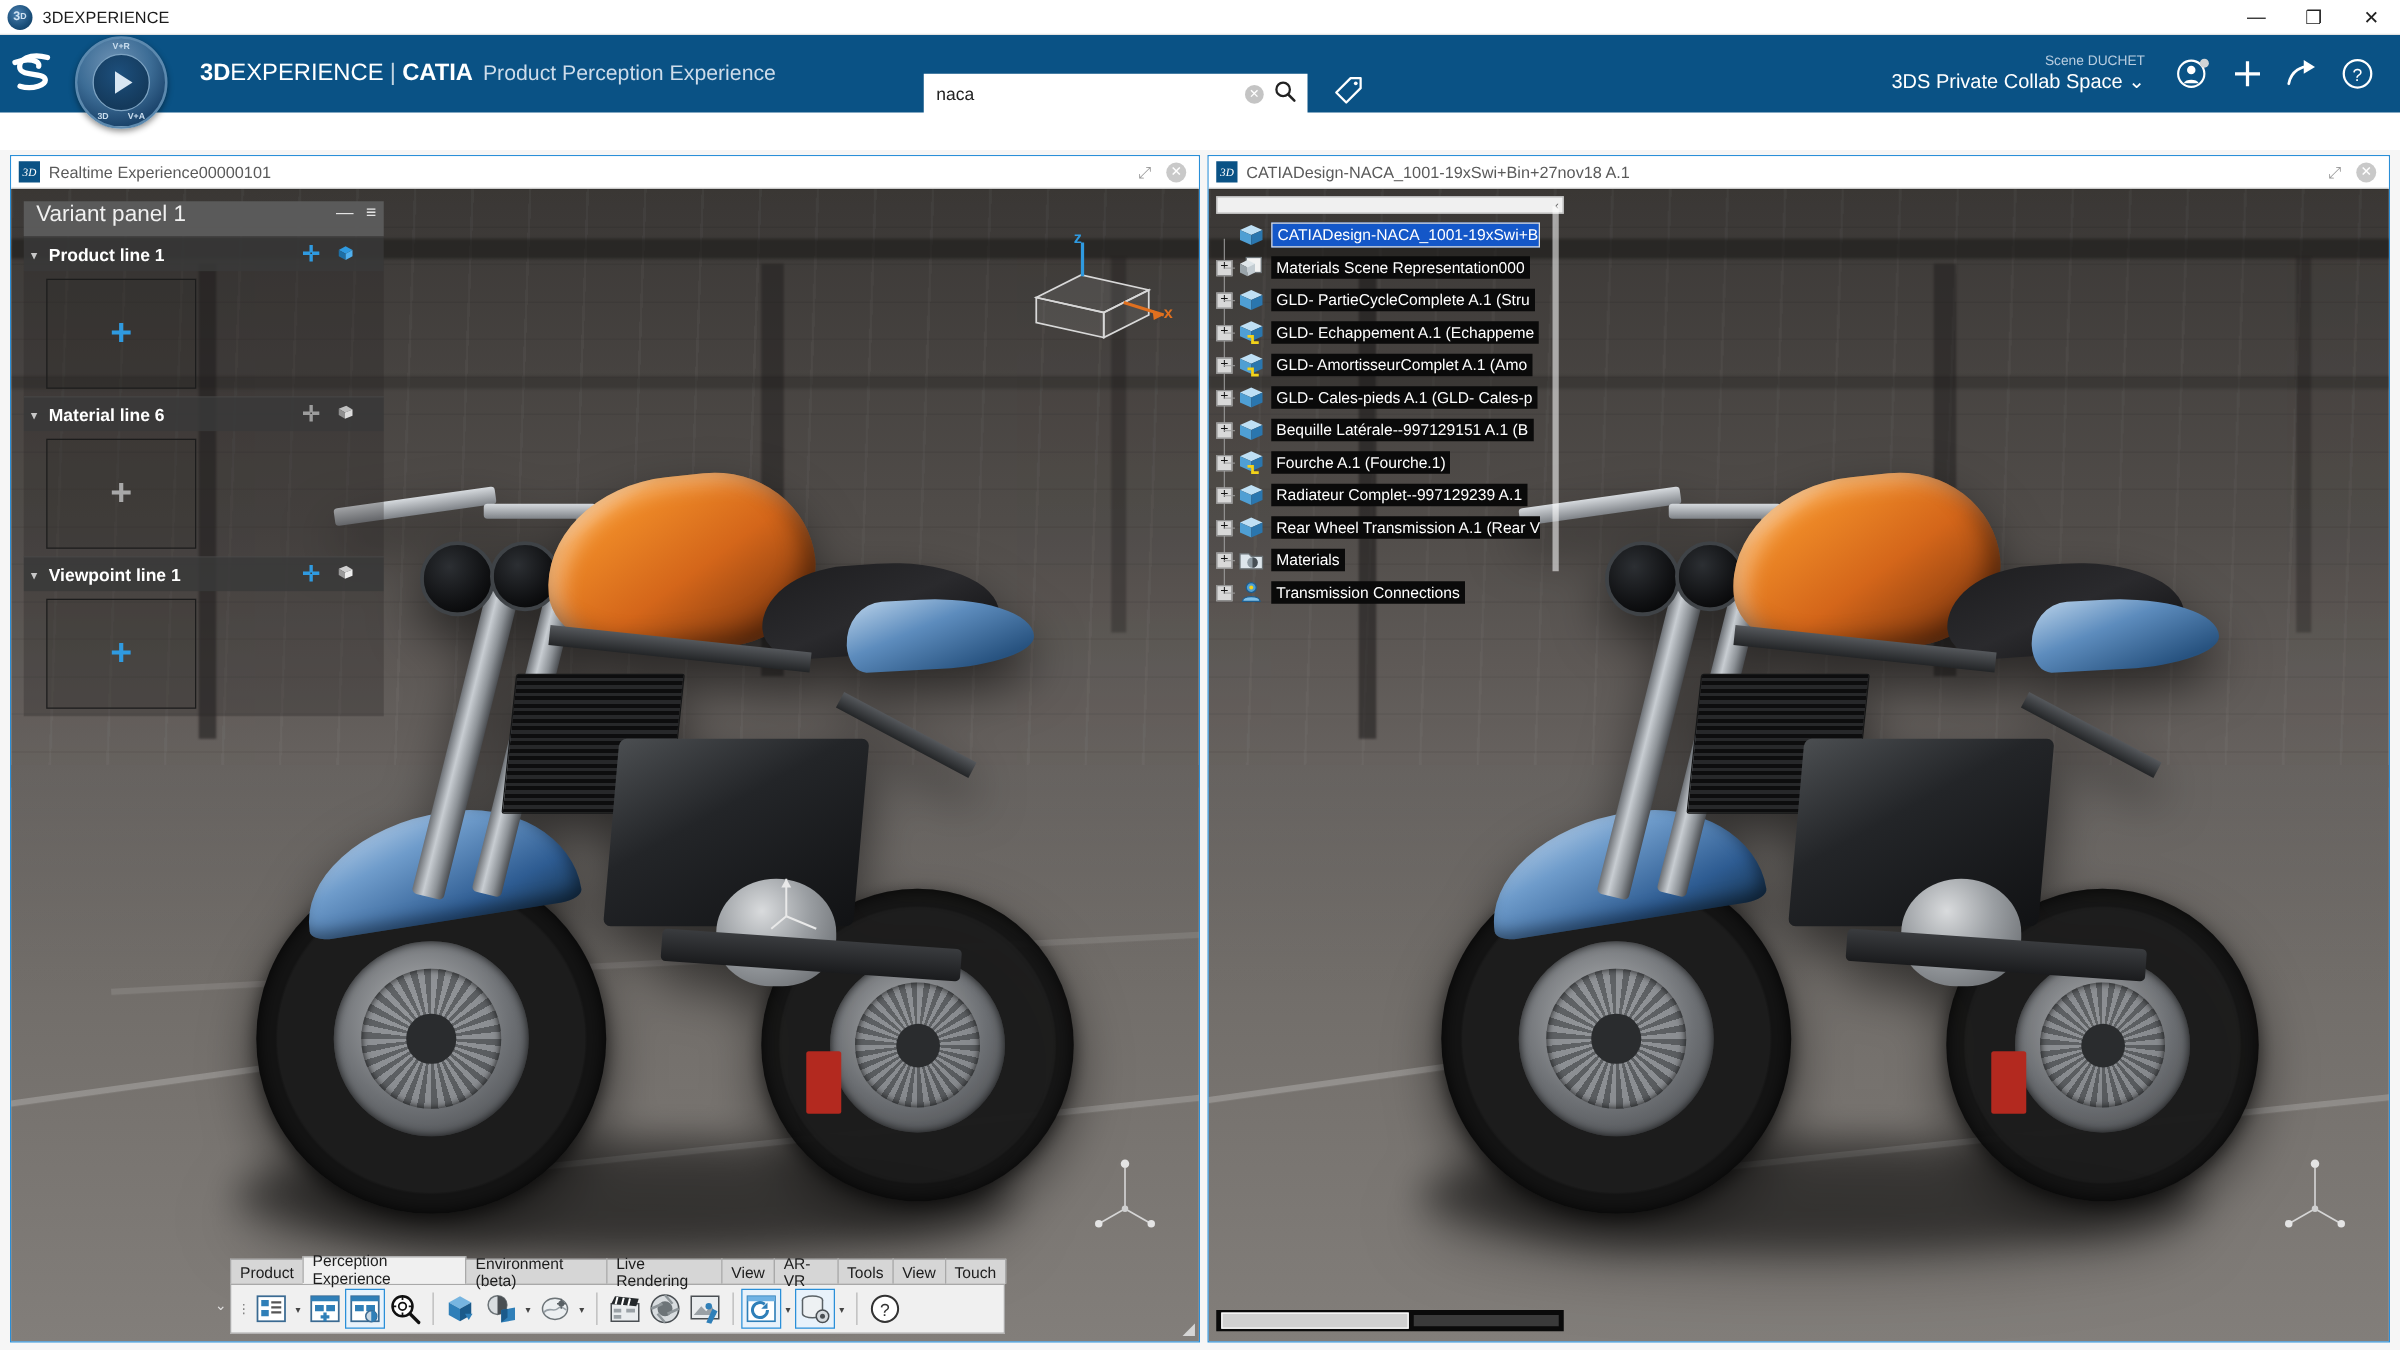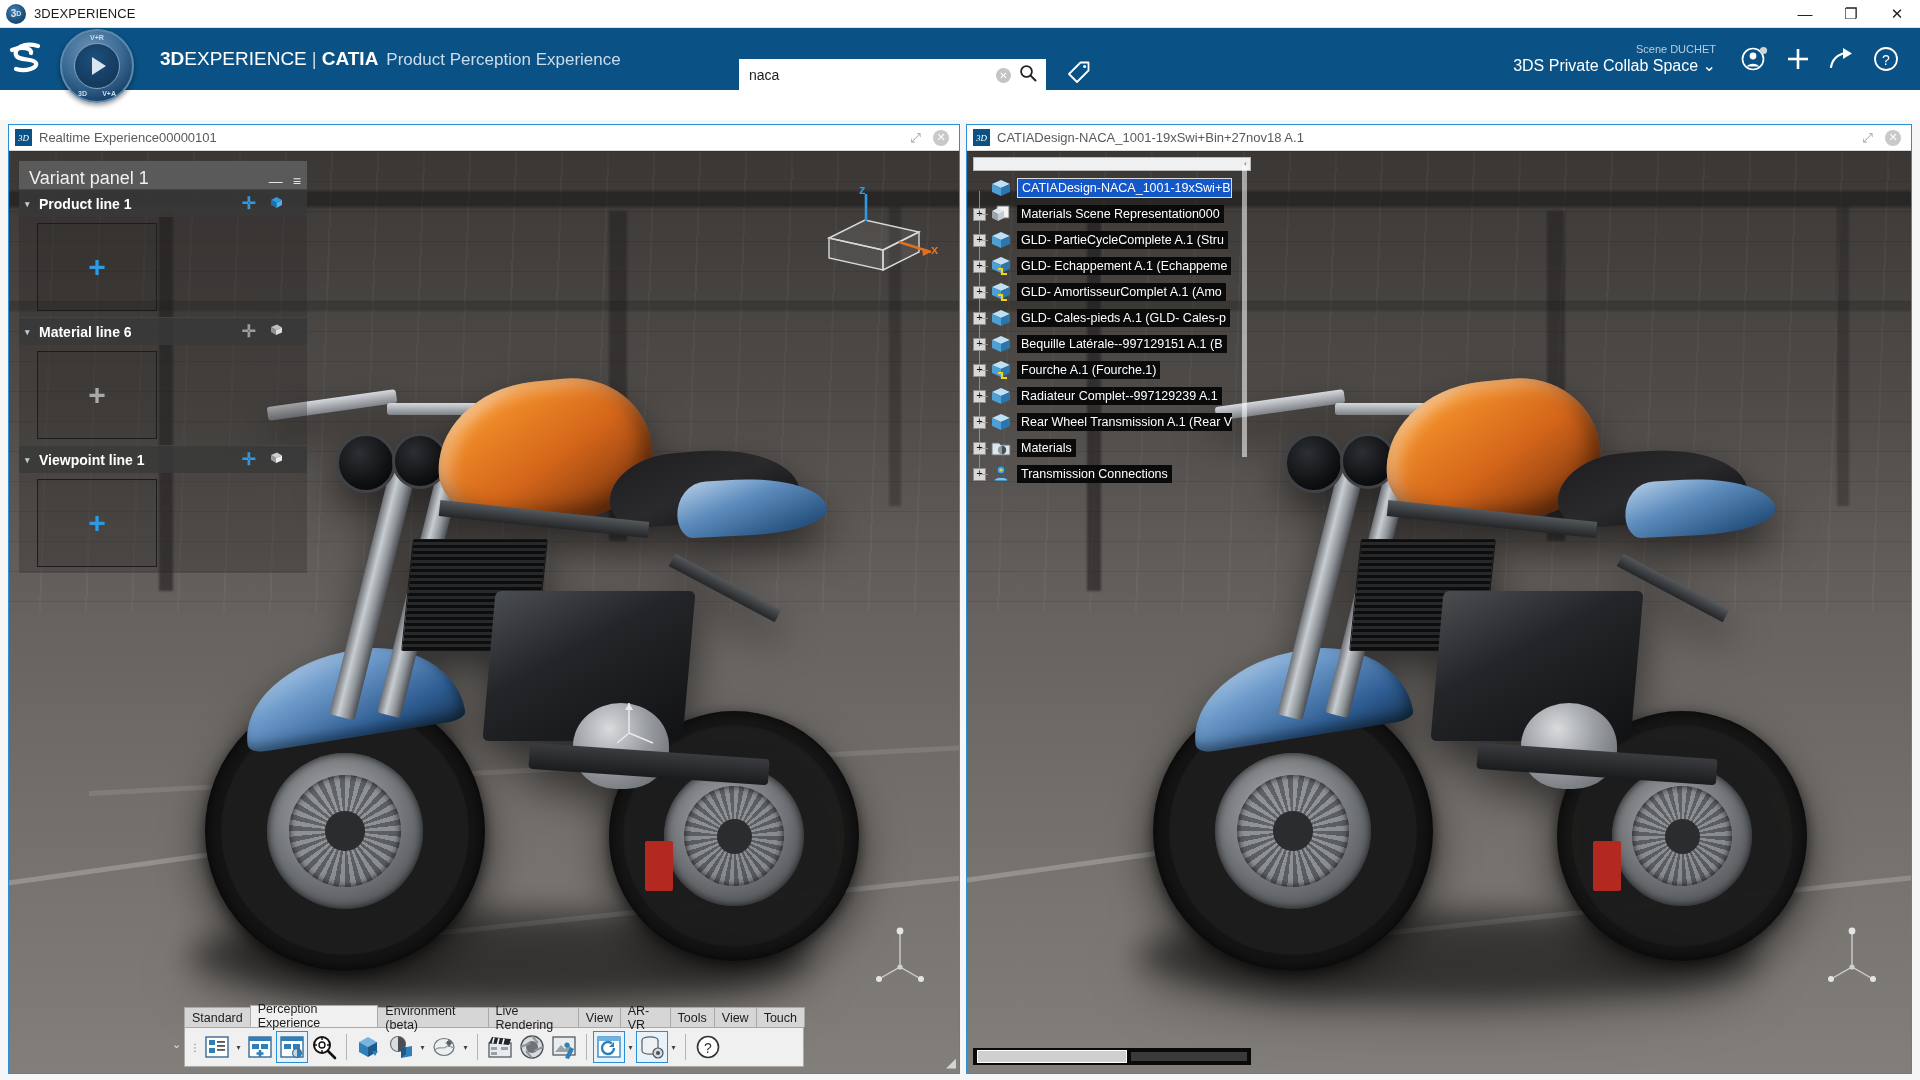--- a/index.html
+++ b/index.html
@@ -193,21 +193,21 @@
   .bar { position: absolute; background: linear-gradient(180deg, #d5d9dd, #7e8287); border-radius: 3px; }
   .exhaust { position: absolute; border-radius: 4px;
              background: linear-gradient(180deg, #3a3c3f, #1a1b1d); }
   .redbit { position: absolute; background: #b3291f; border-radius: 2px; }
   .frame { position: absolute; background: linear-gradient(180deg, #55585c, #232527); }
   .bike-shadow { position: absolute; border-radius: 50%; background: rgba(0,0,0,.45); filter: blur(14px); }
 
   
   .variant-panel { position: absolute; left: 10px; top: 10px; width: 288px; font-family: "Liberation Sans", sans-serif; }
   .vp-header {
-    height: 28px; background: rgba(92,92,92,.93); display: flex; align-items: flex-end;
+    height: 28px; background: rgba(92,92,92,.93); display: flex; align-items: flex-start;
     padding: 0 6px 0 10px; color: #f0f0f0; font-size: 18px;
   }
   .vp-header .vp-acts { margin-left: auto; display: flex; gap: 10px; align-items: center; color: #e3e3e3; font-size: 14px; }
   .vp-line {
     height: 28px; background: rgba(56,56,56,.88); display: flex; align-items: center;
     padding-left: 6px; color: #fff; font-size: 14px; font-weight: bold;
     border-top: 1px solid rgba(255,255,255,.06);
   }
   .vp-line .caret { font-size: 9px; color: #c8c8c8; width: 14px; }
   .vp-line .acts { margin-left: auto; display: flex; align-items: center; gap: 13px; padding-right: 10px; }
@@ -543,21 +543,21 @@
         <div class="vp-body">
           <div class="vp-card">
             <span class="p" style="color:#2f9ae0;">+</span>
           </div>
         </div>
       </div>
 
       <div class="collapse-arrow">⌄</div>
       <div class="bottombar">
         <div class="bb-tabs">
-          <div class="bb-tab">Standard</div>
+          <div class="bb-tab">Product</div>
           <div class="bb-tab active">Perception Experience</div>
           <div class="bb-tab">Environment (beta)</div>
           <div class="bb-tab">Live Rendering</div>
           <div class="bb-tab">View</div>
           <div class="bb-tab">AR-VR</div>
           <div class="bb-tab">Tools</div>
           <div class="bb-tab">View</div>
           <div class="bb-tab">Touch</div>
         </div>
 

